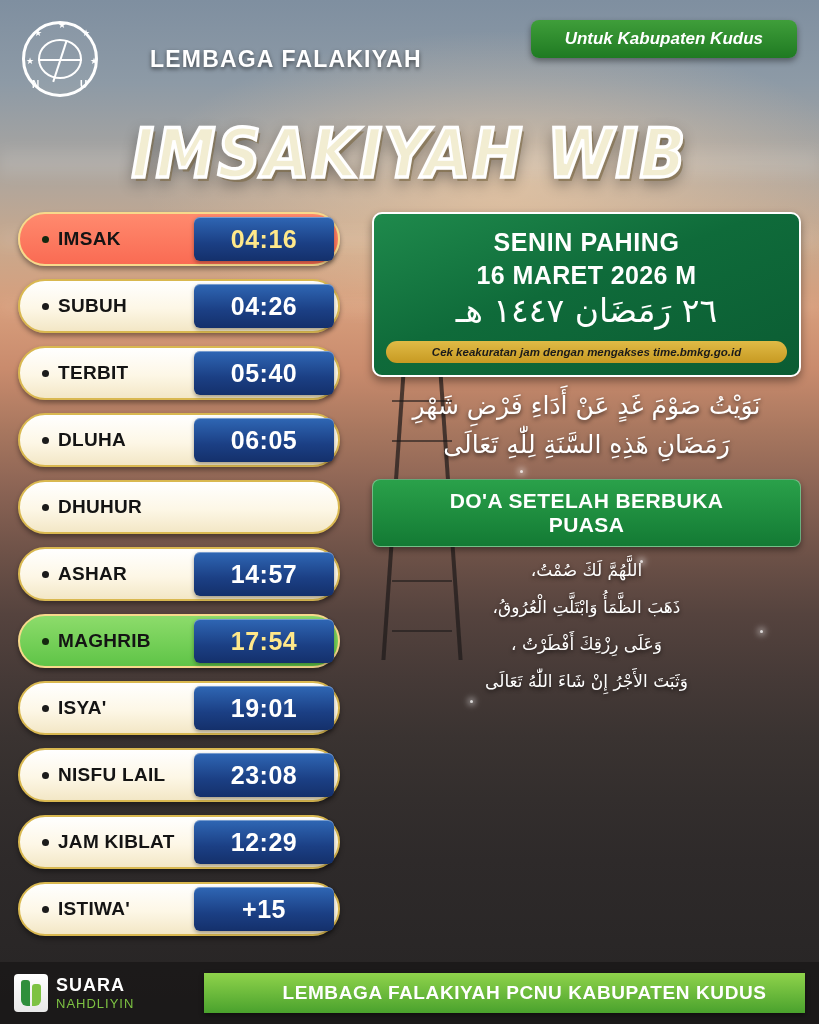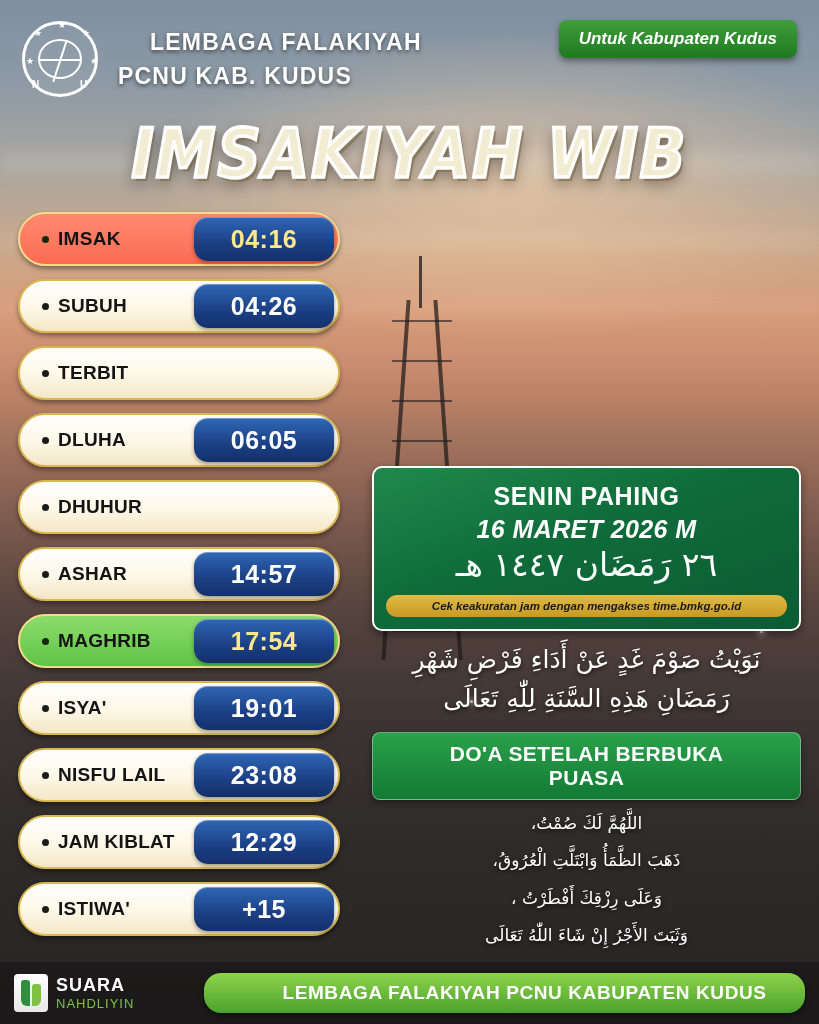--- a/index.html
+++ b/index.html
@@ -99,21 +99,21 @@
     margin-left: 16px; color: #ffffff;
     text-shadow: 0 2px 4px rgba(0,0,0,0.55);
   }
   .brand .l1 { font-size: 23px; font-weight: bold; letter-spacing: 1.2px; padding-left: 32px; }
   .brand .l2 { font-size: 23px; font-weight: bold; letter-spacing: 1.2px; margin-top: 7px; }
 
   .pill-top {
     position: absolute; right: 22px; top: 20px;
     background: linear-gradient(180deg, #3f9e3a, #1f7a22);
     color: #fff; font-size: 17px; font-weight: bold; font-style: italic;
-    padding: 9px 20px; border-radius: 8px;
+    padding: 9px 34px; border-radius: 8px;
     box-shadow: 0 3px 6px rgba(0,0,0,0.4);
   }
 
   
   .title-wrap { text-align: center; margin-top: 14px; position: relative; }
   .title {
     font-family: "DejaVu Sans", sans-serif;
     font-size: 60px; font-weight: bold; font-style: italic;
     letter-spacing: 2px;
     color: #f2edd2;
@@ -124,21 +124,20 @@
       0 6px 14px rgba(0,0,0,0.45);
     transform: scaleY(1.12);
     display: inline-block;
   }
 
   
   .content {
     position: relative;
     display: flex; gap: 32px;
     padding: 24px 18px 0 18px;
-    align-items: flex-end;
   }
   .col-left { width: 322px; flex: 0 0 322px; }
   .col-right { flex: 1 1 auto; }
 
   .row {
     position: relative;
     height: 54px; margin-bottom: 13px;
     border-radius: 27px;
     background: linear-gradient(180deg, #ffffff 0%, #fdf7e6 55%, #f3e7c6 100%);
     border: 2px solid #d9b850;
@@ -159,40 +158,40 @@
   }
   .row.hl-imsak .dot, .row.hl-maghrib .dot { background: #14280f; }
   .row .label {
     margin-left: 9px;
     font-size: 19px; font-weight: bold; color: #141414;
     letter-spacing: 0.3px;
     white-space: nowrap;
   }
   .row .time {
     position: absolute; right: 4px; top: 3px;
-    width: 140px; height: 44px; border-radius: 14px;
+    width: 140px; height: 44px; border-radius: 6px;
     background: linear-gradient(180deg, #2f67b5 0%, #1b3f84 60%, #14306b 100%);
     color: #ffffff; font-size: 25px; font-weight: bold;
     display: flex; align-items: center; justify-content: center;
     box-shadow: inset 0 1px 0 rgba(255,255,255,0.35), 0 2px 4px rgba(0,0,0,0.35);
     letter-spacing: 0.5px;
   }
   .row.hl-imsak .time, .row.hl-maghrib .time { color: #ffe88a; }
 
   
   .date-box {
     border-radius: 10px;
     background: linear-gradient(160deg, #1f8a4c 0%, #0f6b3a 45%, #0b5c33 100%);
     border: 2px solid #ffffff;
     box-shadow: 0 4px 8px rgba(0,0,0,0.4);
     padding: 14px 12px 12px 12px;
     text-align: center; color: #fff;
   }
   .date-box .d1 { font-size: 25px; font-weight: bold; letter-spacing: 0.6px; }
-  .date-box .d2 { font-size: 25px; font-weight: bold; margin-top: 4px; letter-spacing: 0.4px; font-style: italic; }
+  .date-box .d2 { font-size: 25px; font-weight: bold; margin-top: 4px; letter-spacing: 0.4px; }
   .date-box .d3 {
     font-family: "DejaVu Sans", sans-serif;
     font-size: 33px; direction: rtl; line-height: 1.25;
   }
   .date-box .note {
     margin-top: 10px;
     background: linear-gradient(180deg, #e0bb46, #c79a22);
     color: #1a1a1a; font-size: 11.5px; font-weight: bold; font-style: italic;
     border-radius: 12px; padding: 5px 8px;
   }
@@ -236,21 +235,21 @@
     content: ""; position: absolute; left: 7px; top: 6px; width: 9px; height: 26px;
     background: #2f8f3c; border-radius: 3px 3px 0 6px;
   }
   .foot-mark:after {
     content: ""; position: absolute; left: 18px; top: 10px; width: 9px; height: 22px;
     background: #7dc242; border-radius: 3px 3px 6px 0;
   }
   .foot-text .t1 { color: #fff; font-size: 18px; font-weight: bold; letter-spacing: 1px; }
   .foot-text .t2 { color: #7dc242; font-size: 13px; font-weight: normal; letter-spacing: 1px; }
   .foot-bar {
-    flex: 1 1 auto; height: 40px; border-radius: 17px;
+    flex: 1 1 auto; height: 40px; border-radius: 0;
     background: linear-gradient(180deg, #8fd34b 0%, #4aa22d 100%);
     color: #ffffff; font-size: 19px; font-weight: bold; letter-spacing: 0.6px;
     display: flex; align-items: center; justify-content: center;
     box-shadow: 0 2px 5px rgba(0,0,0,0.45);
     padding-left: 40px;
   }
   .sparkle {
     position: absolute; width: 3px; height: 3px; background: #fff; border-radius: 50%;
     box-shadow: 0 0 6px 2px rgba(255,255,255,0.7);
     opacity: .8;
@@ -289,21 +288,20 @@
       <div class="star" style="left:40px;top:4px;">★</div>
       <div class="star" style="left:16px;top:12px;">★</div>
       <div class="star" style="left:64px;top:12px;">★</div>
       <div class="star" style="left:8px;top:40px;">★</div>
       <div class="star" style="left:72px;top:40px;">★</div>
       <div class="lat" style="left:14px;top:62px;">N</div>
       <div class="lat" style="left:62px;top:62px;">U</div>
     </div>
     <div class="brand">
       <div class="l1">LEMBAGA FALAKIYAH</div>
-      <div class="l2">PCNU KAB. KUDUS</div>
     </div>
     <div class="pill-top">Untuk Kabupaten Kudus</div>
   </div>
 
   <div class="title-wrap">
     <div class="title">IMSAKIYAH WIB</div>
   </div>
 
   <div class="content">
     <div class="col-left">
@@ -316,20 +314,21 @@
 
       <div class="row">
         <span class="dot"></span>
         <span class="label">SUBUH</span>
         <span class="time">04:26</span>
       </div>
 
       <div class="row">
         <span class="dot"></span>
         <span class="label">TERBIT</span>
+        <span class="time">05:40</span>
       </div>
 
       <div class="row">
         <span class="dot"></span>
         <span class="label">DLUHA</span>
         <span class="time">06:05</span>
       </div>
 
       <div class="row">
         <span class="dot"></span>

